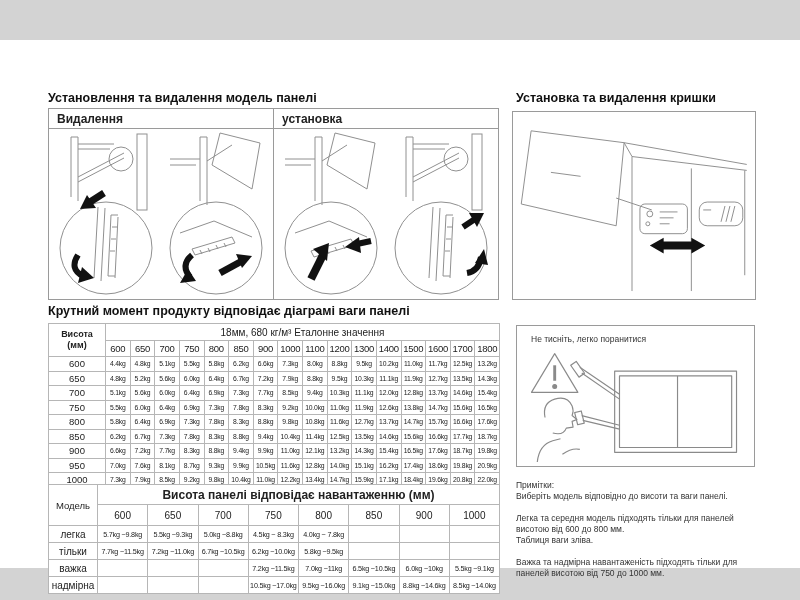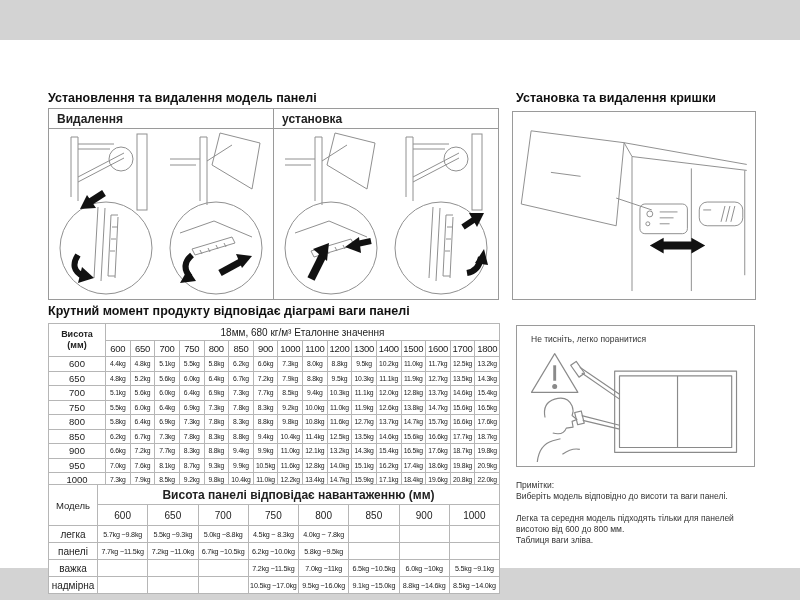--- a/index.html
+++ b/index.html
@@ -399,21 +399,21 @@
           <td>5.7kg ~9.8kg</td>
           <td>5.5kg ~9.3kg</td>
           <td>5.0kg ~8.8kg</td>
           <td>4.5kg ~ 8.3kg</td>
           <td>4.0kg ~ 7.8kg</td>
           <td></td>
           <td></td>
           <td></td>
         </tr>
         <tr>
-          <th>панелі</th>
+          <th>тільки</th>
           <td>7.7kg ~11.5kg</td>
           <td>7.2kg ~11.0kg</td>
           <td>6.7kg ~10.5kg</td>
           <td>6.2kg ~10.0kg</td>
           <td>5.8kg ~9.5kg</td>
           <td></td>
           <td></td>
           <td></td>
         </tr>
         <tr>
@@ -465,15 +465,17 @@
       </g>
     </svg>
   </div>
 
   <div class="notes">
     <div class="para">Примітки:
 Виберіть модель відповідно до висоти та ваги панелі.</div>
     <div class="para">Легка та середня модель підходять тільки для панелей
 висотою від 600 до 800 мм.
 Таблиця ваги зліва.</div>
+    <div class="para">Важка та надмірна навантаженість підходять тільки для
+панелей висотою від 750 до 1000 мм.</div>
   </div>
 
 </div>
 
 </body></html>

